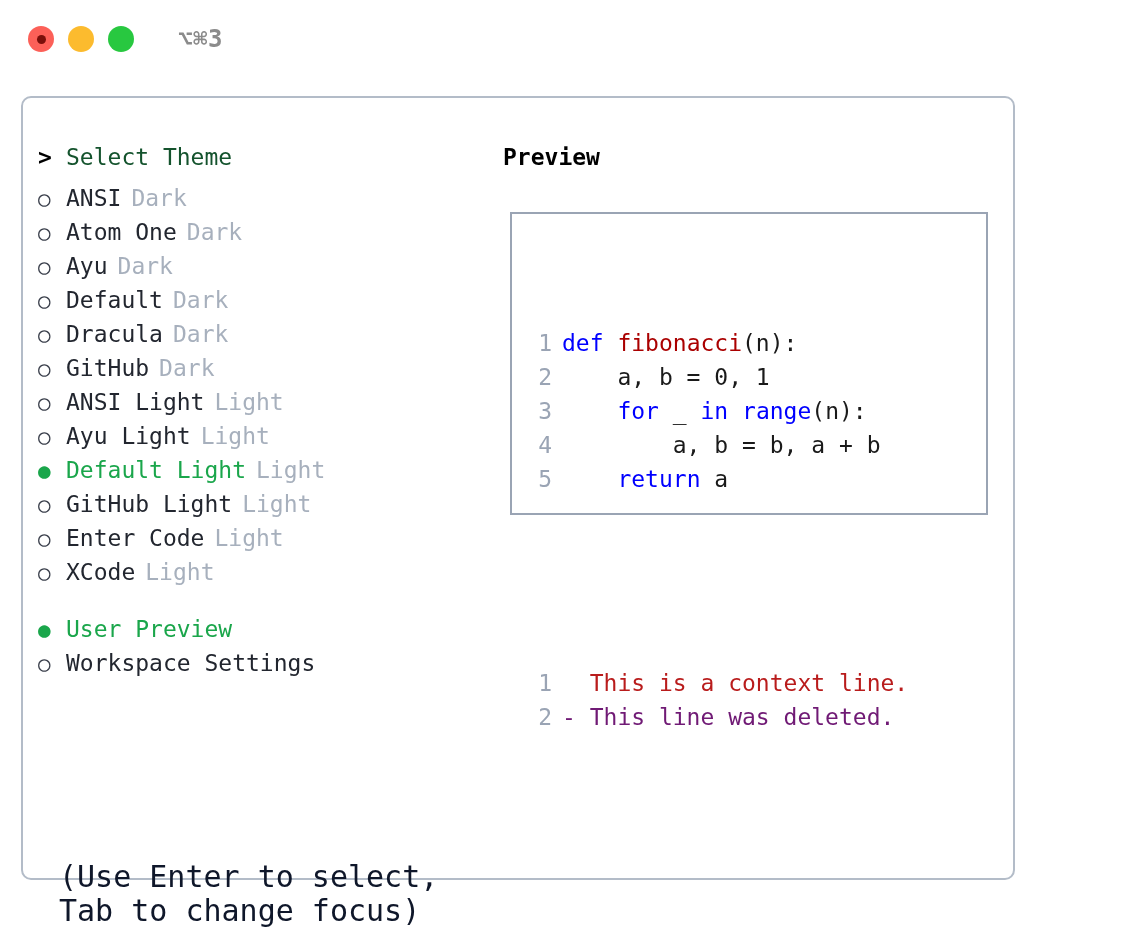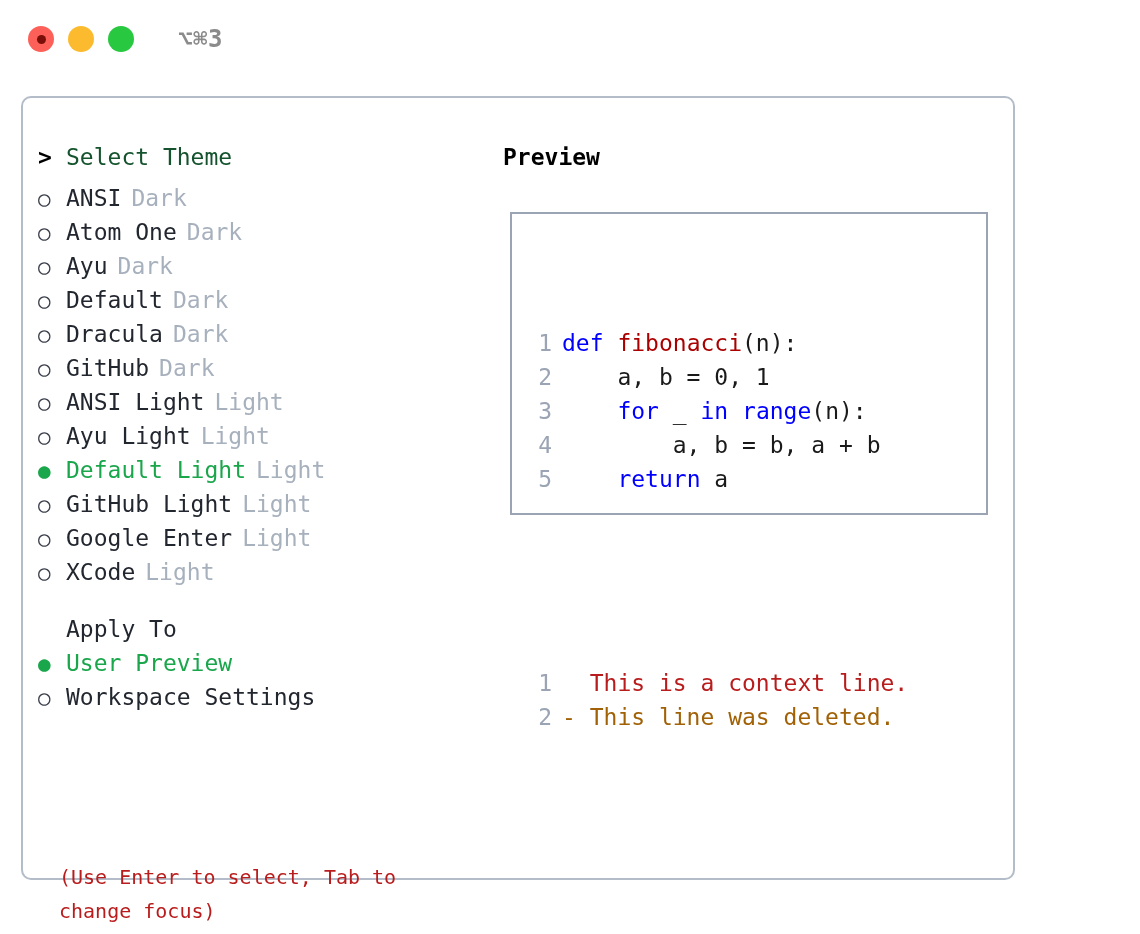--- a/index.html
+++ b/index.html
@@ -113,23 +113,23 @@
   }
 
   .row.plain .marker { color: transparent; }
   .spacer-md { height: 30px; }
 
   .hint {
     position: absolute;
     left: 36px;
     top: 762px;
     width: 420px;
-    font-size: 20px;
+    font-size: 30px;
     line-height: 34px;
-    color: #b91c1c;
+    color: #0f172a;
     white-space: pre-wrap;
   }
 
   
   .right-col {
     position: absolute;
     left: 480px;
     top: 46px;
     width: 500px;
   }
@@ -163,21 +163,21 @@
     display: inline-block;
     width: 20px;
     text-align: right;
     color: #9aa4b4;
     margin-right: 10px;
   }
   .kw   { color: #0000ff; }
   .fn   { color: #aa0000; }
   .pl   { color: #1a1a1a; }
   .diff-ctx { color: #b91c1c; }
-  .diff-del { color: #a16207; }
+  .diff-del { color: #701a75; }
   .diff-add { color: #00bb22; }
   .code-gap { display: block; height: 34px; }
 </style>
 </head>
 <body>
 
 <div class="window">
 
   <div class="titlebar">
     <div class="dots">
@@ -202,30 +202,26 @@
             <div class="row"><span class="marker">○</span><span class="label">ANSI</span><span class="tag">Dark</span></div>
             <div class="row"><span class="marker">○</span><span class="label">Atom One</span><span class="tag">Dark</span></div>
             <div class="row"><span class="marker">○</span><span class="label">Ayu</span><span class="tag">Dark</span></div>
             <div class="row"><span class="marker">○</span><span class="label">Default</span><span class="tag">Dark</span></div>
             <div class="row"><span class="marker">○</span><span class="label">Dracula</span><span class="tag">Dark</span></div>
             <div class="row"><span class="marker">○</span><span class="label">GitHub</span><span class="tag">Dark</span></div>
             <div class="row"><span class="marker">○</span><span class="label">ANSI Light</span><span class="tag">Light</span></div>
             <div class="row"><span class="marker">○</span><span class="label">Ayu Light</span><span class="tag">Light</span></div>
             <div class="row selected"><span class="marker sel">●</span><span class="label">Default Light</span><span class="tag">Light</span></div>
             <div class="row"><span class="marker">○</span><span class="label">GitHub Light</span><span class="tag">Light</span></div>
-            <div class="row"><span class="marker">○</span><span class="label">Google Enter</span><span class="tag">Light</span></div>
+            <div class="row"><span class="marker">○</span><span class="label">Enter Code</span><span class="tag">Light</span></div>
             <div class="row"><span class="marker">○</span><span class="label">XCode</span><span class="tag">Light</span></div>
           </div>
 
         <div class="spacer-md"></div>
 
-        <div class="row plain">
-          <span class="marker">○</span>
-          <span class="label">Apply To</span>
-        </div>
 
         <div id="apply-rows">
             <div class="row selected"><span class="marker sel">●</span><span class="label">User Preview</span></div>
             <div class="row"><span class="marker">○</span><span class="label">Workspace Settings</span></div>
           </div>
 
       </div>
 
       <div class="hint">(Use Enter to select, Tab to change focus)</div>
 

